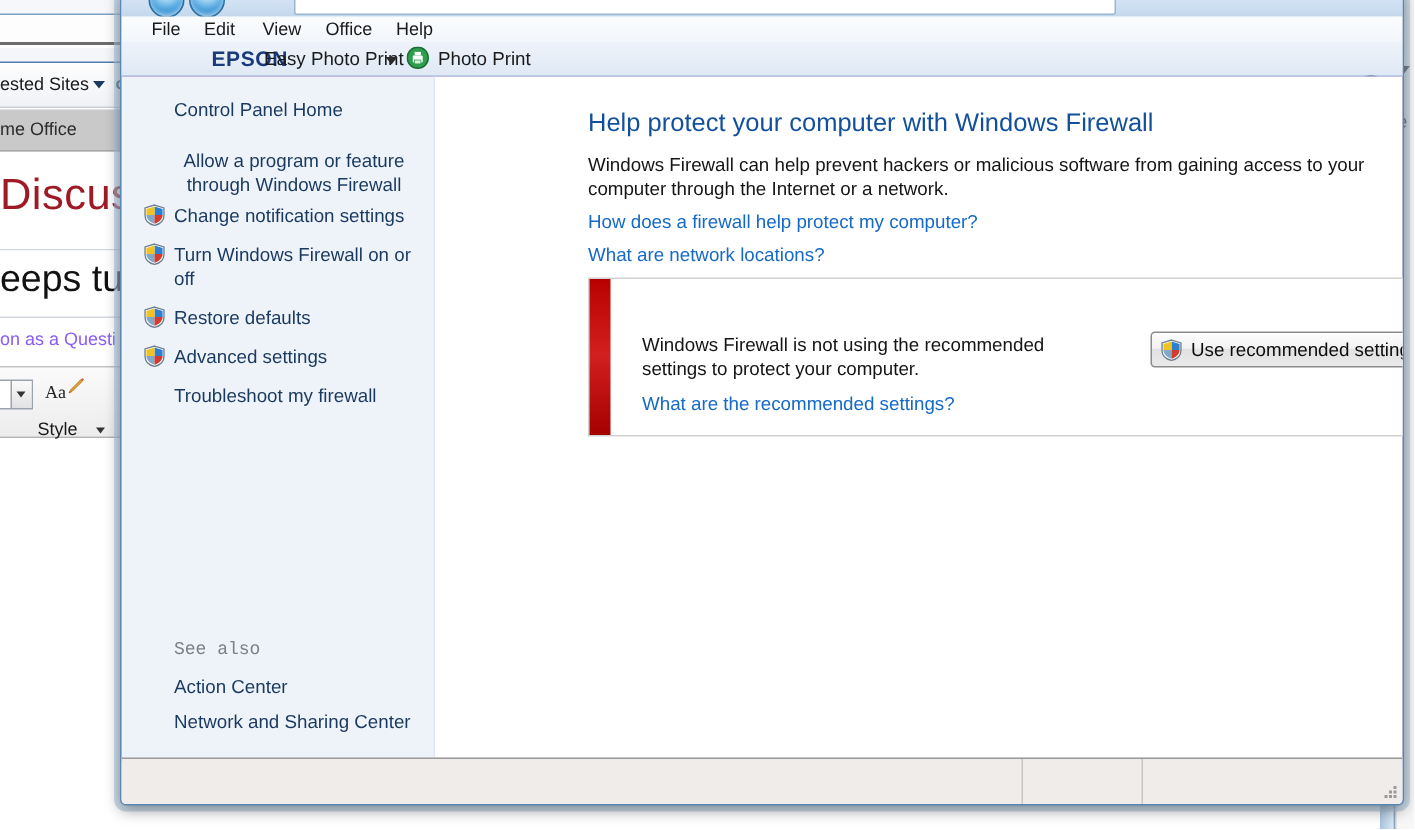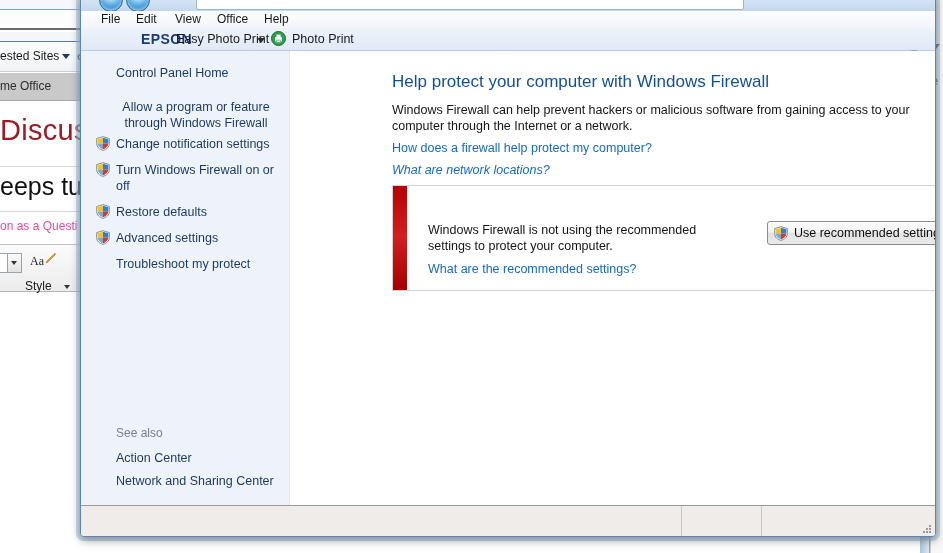--- a/index.html
+++ b/index.html
@@ -67,21 +67,21 @@
   #bg-sep-1 { top: 166px; height: 1px; background: #d3d8e0; }
   #bg-page-white-2 { top: 167px; height: 43px; background: #ffffff; }
   #bg-page-white-2 .keeps {
     position: absolute; left: 0; top: 5px;
     font-size: 25px; color: #111111; white-space: nowrap;
   }
   #bg-sep-2 { top: 211px; height: 1px; background: #d3d8e0; }
   #bg-page-white-3 { top: 212px; height: 32px; background: #ffffff; }
   #bg-page-white-3 .question {
     position: absolute; left: 0; top: 7px;
-    font-size: 12px; color: #ec4899; white-space: nowrap;
+    font-size: 12px; color: #8b5cf6; white-space: nowrap;
   }
   #bg-editor-bar {
     top: 244px; height: 48px;
     background: linear-gradient(to bottom,#fbfbfb 0%,#ececed 100%);
     border-top: 1px solid #c2c2c2; border-bottom: 1px solid #b4b4b4;
   }
   .ed-combo {
     position: absolute; left: -12px; top: 8px;
     width: 32px; height: 18px;
     background: #ffffff; border: 1px solid #9aa2ae;
@@ -267,21 +267,21 @@
     width: 160px;
     font-size: 12.5px; line-height: 16px;
     color: #1a395e; cursor: pointer;
   }
   .side-shield {
     position: absolute; left: 15px;
     width: 14px; height: 15px;
   }
   #see-also-label {
     position: absolute; left: 35px; top: 375px;
-    font-size: 12px; color: #7b7f87;
+    font-size: 12px; color: #7b7f87; font-family: Liberation Mono, monospace;
   }
 
   #cp-content {
     position: absolute; left: 209px; top: 0;
     right: 0; height: 457px;
     background: #ffffff;
     padding-left: 20px;
   }
   #content-heading {
     position: absolute; left: 102px; top: 21px;
@@ -291,21 +291,21 @@
   #content-desc {
     position: absolute; left: 102px; top: 51px;
     width: 552px;
     font-size: 12.5px; line-height: 16px; color: #151515;
   }
   .content-link {
     position: absolute; left: 102px;
     font-size: 12.5px; color: #1569c7; cursor: pointer; white-space: nowrap;
   }
   #link-firewall-help { top: 90px; }
-  #link-network-locations { top: 112px; font-style: italic; }
+  #link-network-locations { top: 112px; }
 
   
   #alert-panel {
     position: absolute; left: 102px; top: 134px;
     width: 582px; height: 106px;
     box-sizing: border-box;
     background: #ffffff;
     border: 1px solid #d2d2d2;
   }
   #alert-redbar {
@@ -498,21 +498,21 @@
           <svg width="14" height="15" viewBox="0 0 14 15">
             <path d="M7 .7 L13.3 2.6 V7.6 C13.3 11.1 10.6 13.4 7 14.3 C3.4 13.4 .7 11.1 .7 7.6 V2.6 Z" fill="#ffffff" stroke="#6d7f92" stroke-width=".9"></path>
             <path d="M7 1.7 L12.4 3.3 V7.4 H7 Z" fill="#2f7fd0"></path>
             <path d="M7 1.7 L1.6 3.3 V7.4 H7 Z" fill="#f2c320"></path>
             <path d="M1.6 7.4 H7 V13.2 C4.2 12.4 2.1 10.6 1.6 7.9 Z" fill="#7fa8c9"></path>
             <path d="M7 7.4 H12.4 V7.9 C11.9 10.6 9.8 12.4 7 13.2 Z" fill="#d23b2e"></path>
           </svg>
         </span>
         <div class="side-link" style="top:179px;">Advanced settings</div>
 
-        <div class="side-link" style="top:205px;">Troubleshoot my protect</div>
+        <div class="side-link" style="top:205px;">Troubleshoot my firewall</div>
 
         <div id="see-also-label">See also</div>
         <div class="side-link" style="top:399px;">Action Center</div>
         <div class="side-link" style="top:422px; width:175px;">Network and Sharing Center</div>
       </div>
 
       <div id="cp-content">
         <h1 id="content-heading">Help protect your computer with Windows Firewall</h1>
         <div id="content-desc">Windows Firewall can help prevent hackers or malicious software from gaining access to your computer through the Internet or a network.</div>
         <span class="content-link" id="link-firewall-help">How does a firewall help protect my computer?</span>

